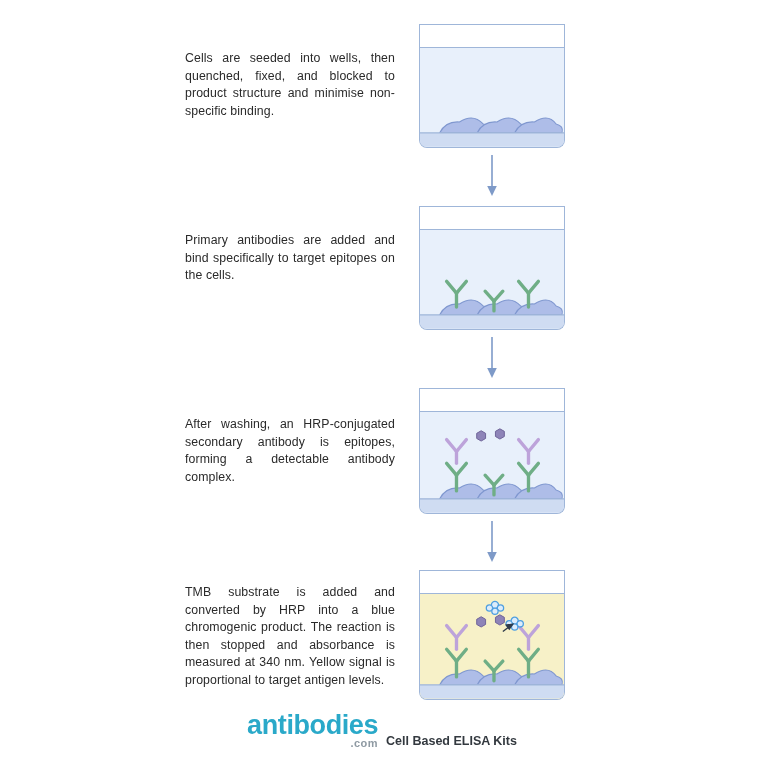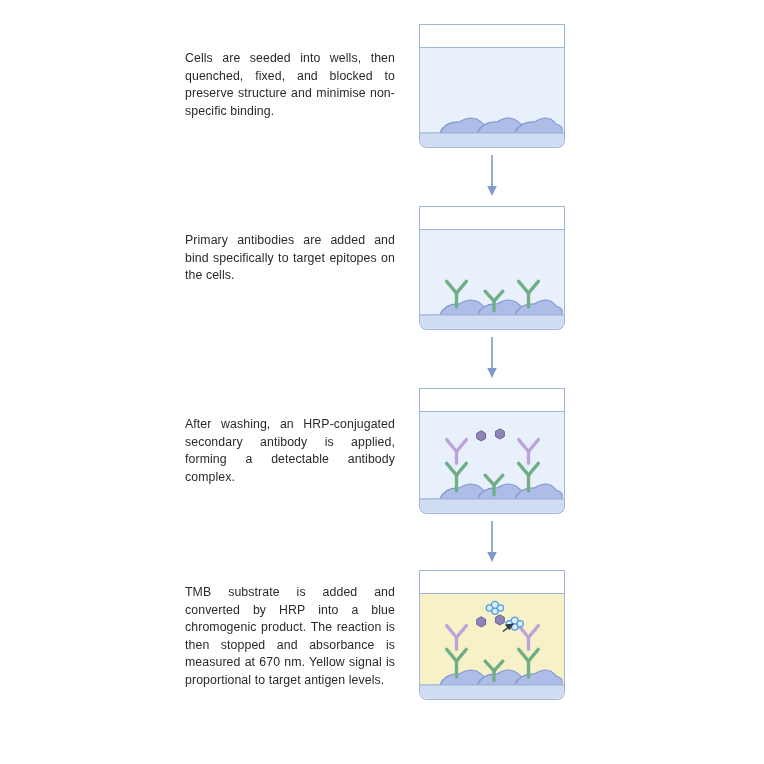--- a/index.html
+++ b/index.html
@@ -140,21 +140,21 @@
     position: relative;
     top: -3px;
   }
 </style>
 </head>
 <body>
 
 <div class="canvas">
 
   <div class="step" style="top:24px;">
-    <div class="step-text" style="top:26px;">Cells are seeded into wells, then quenched, fixed, and blocked to preserve structure and minimise non-specific binding.</div>
+    <div class="step-text" style="top:26px;">Cells are seeded into wells, then quenched, fixed, and blocked to product structure and minimise non-specific binding.</div>
     <div class="well-wrap" style="top:0;">
       <div class="well" style="height:124px;">
         <div class="toprim"></div>
         <div class="rim"></div>
         <svg class="svg-layer" viewBox="0 0 146 124">
 
           <g>
             <path d="M20 110 q6 -12 20 -11 q14 -9 24 2 q10 2 8 9 z" fill="#aebde8" stroke="#7f97cf" stroke-width="1.1"></path>
             <path d="M58 110 q6 -12 20 -11 q14 -9 24 2 q10 2 8 9 z" fill="#aebde8" stroke="#7f97cf" stroke-width="1.1"></path>
             <path d="M96 110 q6 -12 20 -11 q14 -9 22 2 q8 2 6 9 z" fill="#aebde8" stroke="#7f97cf" stroke-width="1.1"></path>
@@ -208,21 +208,21 @@
       </div>
     </div>
   </div>
 
   <svg class="arrow" style="top:337px;height:42px;" viewBox="0 0 14 42">
     <line x1="7" y1="0" x2="7" y2="32" stroke="#7e9ac8" stroke-width="1.6"></line>
     <polygon points="7,41 2.2,31 11.8,31" fill="#7e9ac8"></polygon>
   </svg>
 
   <div class="step" style="top:388px;">
-    <div class="step-text" style="top:28px;">After washing, an HRP-conjugated secondary antibody is applied, forming a detectable antibody complex.</div>
+    <div class="step-text" style="top:28px;">After washing, an HRP-conjugated secondary antibody is epitopes, forming a detectable antibody complex.</div>
     <div class="well-wrap" style="top:0;">
       <div class="well" style="height:126px;">
         <div class="toprim"></div>
         <div class="rim"></div>
         <svg class="svg-layer" viewBox="0 0 146 126">
           <g>
             <path d="M20 112 q6 -12 20 -11 q14 -9 24 2 q10 2 8 9 z" fill="#aebde8" stroke="#7f97cf" stroke-width="1.1"></path>
             <path d="M58 112 q6 -12 20 -11 q14 -9 24 2 q10 2 8 9 z" fill="#aebde8" stroke="#7f97cf" stroke-width="1.1"></path>
             <path d="M96 112 q6 -12 20 -11 q14 -9 22 2 q8 2 6 9 z" fill="#aebde8" stroke="#7f97cf" stroke-width="1.1"></path>
           </g>
@@ -267,21 +267,21 @@
       </div>
     </div>
   </div>
 
   <svg class="arrow" style="top:521px;height:42px;" viewBox="0 0 14 42">
     <line x1="7" y1="0" x2="7" y2="32" stroke="#7e9ac8" stroke-width="1.6"></line>
     <polygon points="7,41 2.2,31 11.8,31" fill="#7e9ac8"></polygon>
   </svg>
 
   <div class="step" style="top:570px;">
-    <div class="step-text" style="top:14px;">TMB substrate is added and converted by HRP into a blue chromogenic product. The reaction is then stopped  and absorbance is measured at 670 nm. Yellow signal is proportional to target antigen levels.</div>
+    <div class="step-text" style="top:14px;">TMB substrate is added and converted by HRP into a blue chromogenic product. The reaction is then stopped  and absorbance is measured at 340 nm. Yellow signal is proportional to target antigen levels.</div>
     <div class="well-wrap" style="top:0;">
       <div class="well yellow" style="height:130px;">
         <div class="toprim"></div>
         <div class="rim"></div>
         <div class="liquid-yellow"></div>
         <svg class="svg-layer" viewBox="0 0 146 130">
           <g>
             <path d="M20 116 q6 -12 20 -11 q14 -9 24 2 q10 2 8 9 z" fill="#aebde8" stroke="#7f97cf" stroke-width="1.1"></path>
             <path d="M58 116 q6 -12 20 -11 q14 -9 24 2 q10 2 8 9 z" fill="#aebde8" stroke="#7f97cf" stroke-width="1.1"></path>
             <path d="M96 116 q6 -12 20 -11 q14 -9 22 2 q8 2 6 9 z" fill="#aebde8" stroke="#7f97cf" stroke-width="1.1"></path>
@@ -339,14 +339,23 @@
             <line x1="84" y1="62" x2="92" y2="56"></line>
             <polygon points="94,54.5 87.5,55.5 90.5,59.5"></polygon>
           </g>
           <rect x="0" y="116" width="146" height="14" fill="#cfdcf2" stroke="none"></rect>
           <line x1="0" y1="116" x2="146" y2="116" stroke="#9fb6d9" stroke-width="1.2"></line>
         </svg>
       </div>
     </div>
   </div>
 
+  <div class="footer">
+    <div class="logo-block">
+      <div class="logo-row">
+        <span class="logo-word">antibodies</span>
+      </div>
+      <span class="logo-dotcom">.com</span>
+    </div>
+    <span class="footer-caption">Cell Based ELISA Kits</span>
+  </div>
 
 </div>
 
 </body></html>

